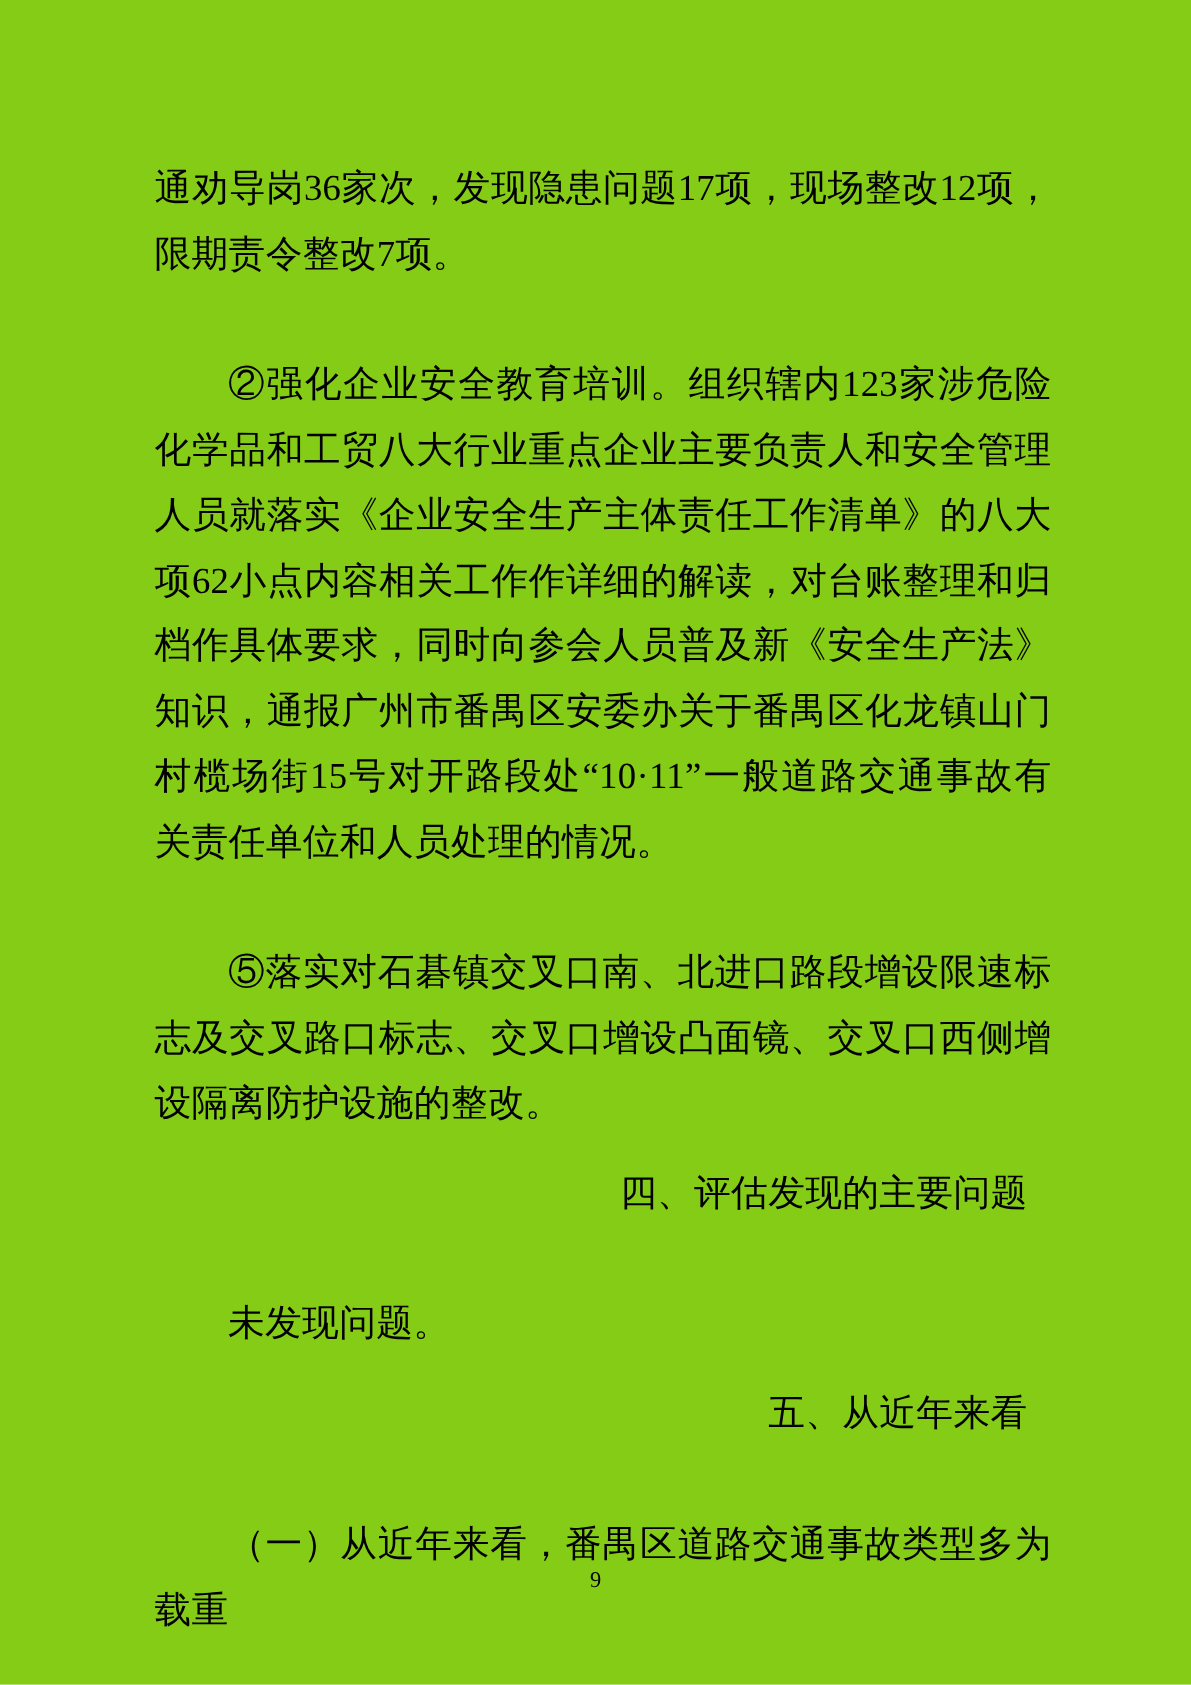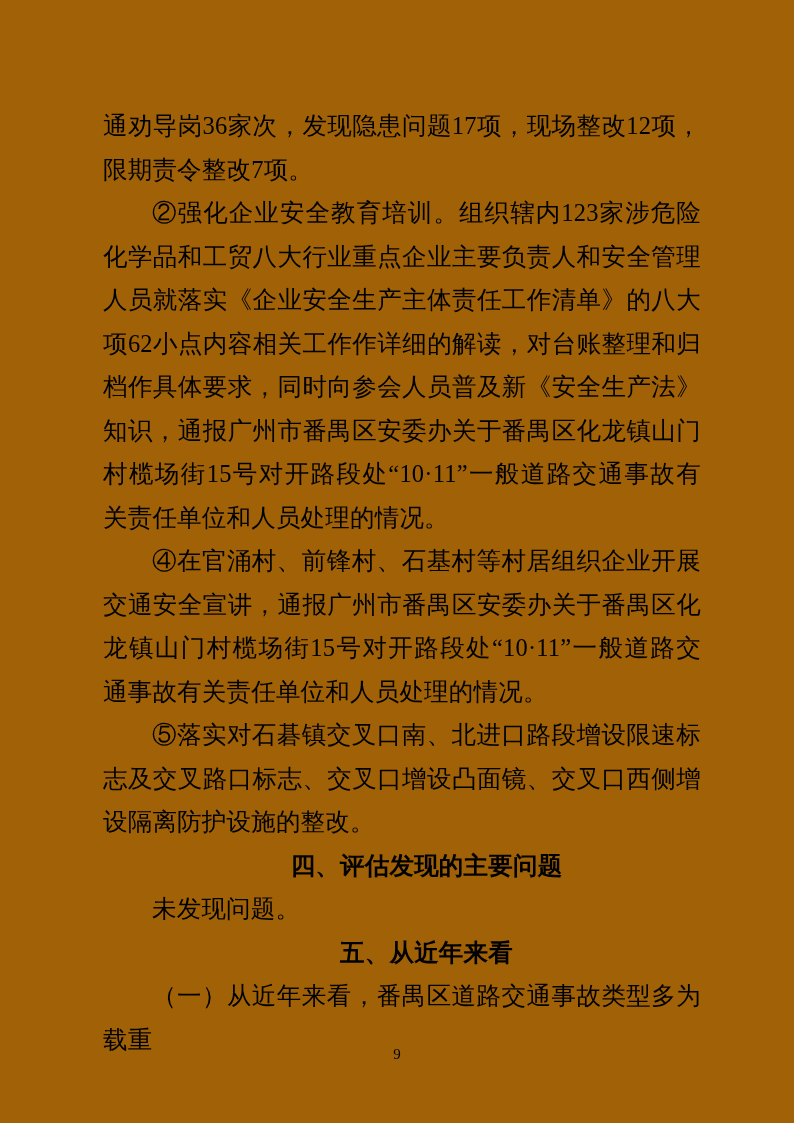--- a/index.html
+++ b/index.html
@@ -14,21 +14,21 @@
     font-family: "Liberation Serif", "DejaVu Serif", serif;
     color: #000000;
     overflow: hidden;
   }
 
   .page {
     position: absolute;
     left: 0; top: 0;
     width: 794px;
     height: 1123px;
-    background: #a16207;
+    background: #84cc16;
   }
 
   
   .content {
     position: absolute;
     left: 103px;
     top: 104px;
     width: 598px;
   }
 
@@ -39,35 +39,36 @@
     line-height: 43.5px;
     text-align: justify;
     text-align-last: left;
     text-justify: inter-character;
     letter-spacing: 0.2px;
     margin: 0;
     white-space: pre-wrap;
   }
   .para.indent {
     text-indent: 49px;
+    margin-top: 44px;
   }
   .para.noindent {
     text-indent: 0;
   }
 
   
   .heading {
     font-family: "Liberation Sans", "DejaVu Sans", sans-serif;
-    font-weight: bold;
+    font-weight: normal;
     font-size: 24.5px;
     line-height: 43.5px;
     letter-spacing: 0.2px;
-    margin: 0;
+    margin: 16px;
     text-indent: 49px;
-    text-align: center;
+    text-align: right;
   }
 
   .pagenum {
     position: absolute;
     left: 0;
     top: 1045px;
     width: 794px;
     text-align: center;
     font-family: "Liberation Serif", "DejaVu Serif", serif;
     font-size: 15px;
@@ -80,21 +81,20 @@
 
 <div class="page">
 
   <div class="content">
 
     <p class="para noindent">通劝导岗36家次，发现隐患问题17项，现场整改12项，限期责令整改7项。</p>
 
     <p class="para indent">②强化企业安全教育培训。组织辖内123家涉危险化学品和工贸八大行业重点企业主要负责人和安全管理人员就落实《企业安全生产主体责任工作清单》的八大项62小点内容相关工作作详细的解读，对台账整理和归档作具体要求，同时向参会人员普及新《安全生产法》知识，通报广州市番禺区安委办关于番禺区化龙镇山门村榄场街15号对开路段处“10·11”一般道路交通事故有关责任单位和人员处理的情况。</p>
 
 
-    <p class="para indent">④在官涌村、前锋村、石基村等村居组织企业开展交通安全宣讲，通报广州市番禺区安委办关于番禺区化龙镇山门村榄场街15号对开路段处“10·11”一般道路交通事故有关责任单位和人员处理的情况。</p>
 
     <p class="para indent">⑤落实对石碁镇交叉口南、北进口路段增设限速标志及交叉路口标志、交叉口增设凸面镜、交叉口西侧增设隔离防护设施的整改。</p>
 
     <h2 class="heading">四、评估发现的主要问题</h2>
 
     <p class="para indent">未发现问题。</p>
 
     <h2 class="heading">五、从近年来看</h2>
 
     <p class="para indent">（一）从近年来看，番禺区道路交通事故类型多为载重</p>

